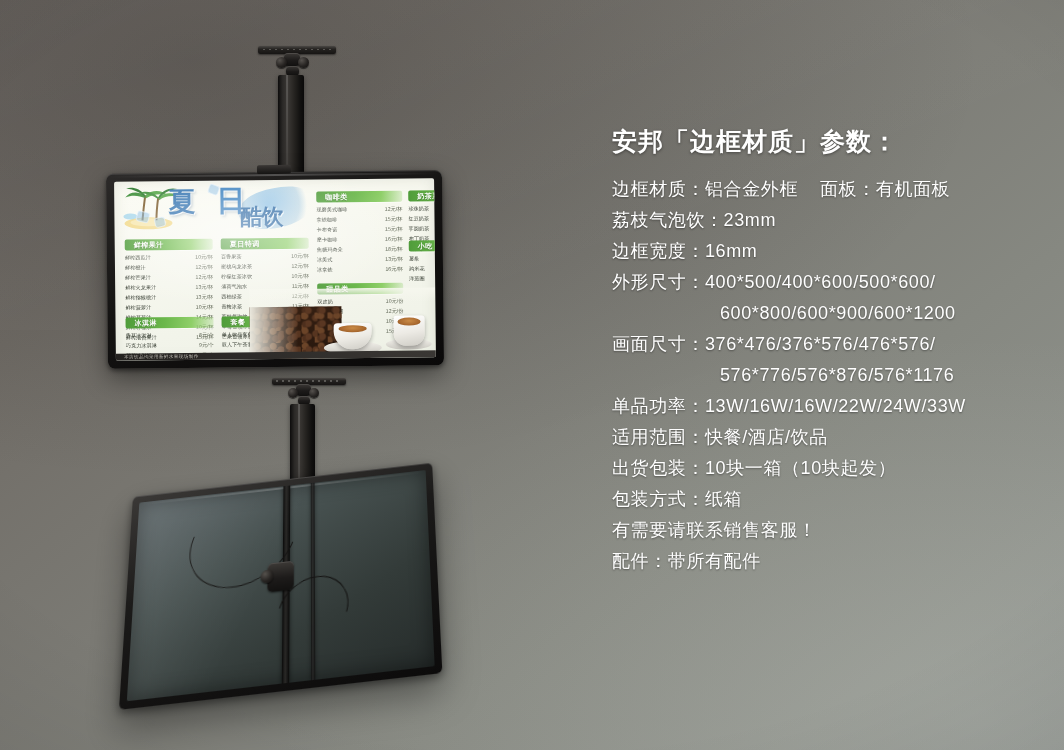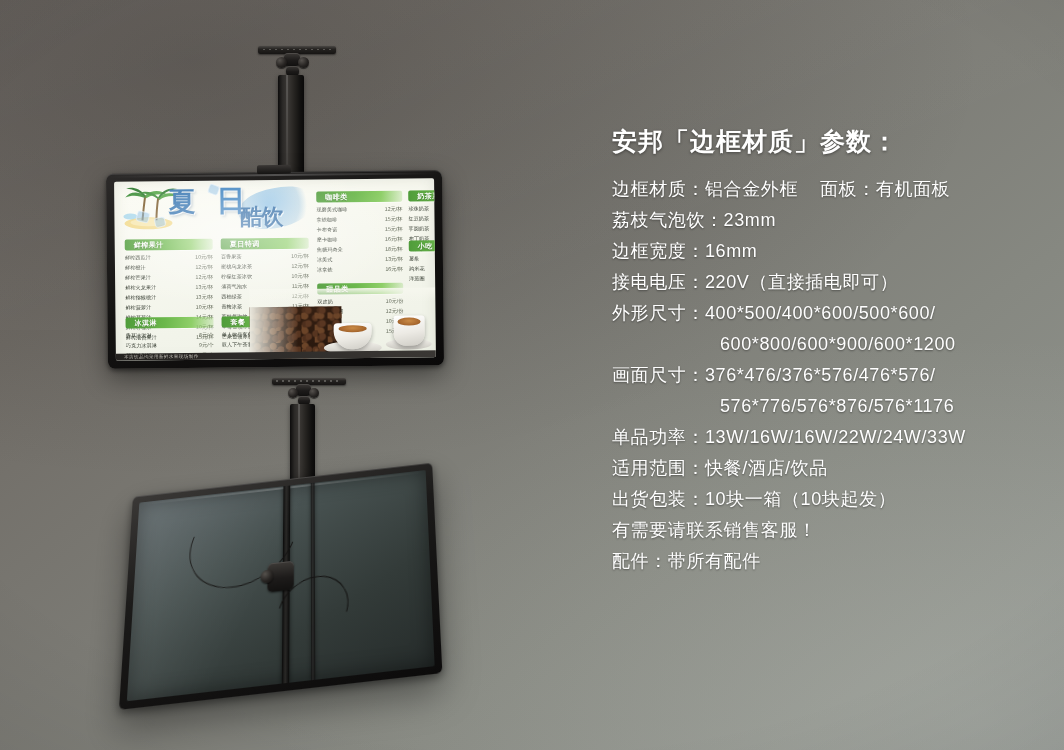--- a/index.html
+++ b/index.html
@@ -473,25 +473,25 @@
     <div class="knuckle" style="left:140px;top:84px;width:26px;height:28px;border-radius:5px;"></div>
     <div class="knob" style="left:133px;top:90px;width:13px;height:13px;"></div>
   </div>
 
   <div id="spec">
     <div class="title">安邦「边框材质」参数：</div>
     <div id="spec-lines">
         <div class="sline"><span class="lbl">边框材质：</span><span class="val">铝合金外框</span><span class="gap"></span><span class="lbl">面板：</span><span class="val">有机面板</span></div>
         <div class="sline"><span class="lbl">荔枝气泡饮：</span><span class="val">23mm</span></div>
         <div class="sline"><span class="lbl">边框宽度：</span><span class="val">16mm</span></div>
-        <div class="sline"><span class="lbl">接电电压：</span><span class="val">220V（直接插电即可）</span></div>
         <div class="sline"><span class="lbl">外形尺寸：</span><span class="val">400*500/400*600/500*600/</span></div>
         <div class="sline cont">600*800/600*900/600*1200</div>
         <div class="sline"><span class="lbl">画面尺寸：</span><span class="val">376*476/376*576/476*576/</span></div>
         <div class="sline cont">576*776/576*876/576*1176</div>
         <div class="sline"><span class="lbl">单品功率：</span><span class="val">13W/16W/16W/22W/24W/33W</span></div>
         <div class="sline"><span class="lbl">适用范围：</span><span class="val">快餐/酒店/饮品</span></div>
         <div class="sline"><span class="lbl">出货包装：</span><span class="val">10块一箱（10块起发）</span></div>
+        <div class="sline"><span class="lbl">包装方式：</span><span class="val">纸箱</span></div>
         <div class="sline">有需要请联系销售客服！</div>
         <div class="sline"><span class="lbl">配件：</span><span class="val">带所有配件</span></div>
       </div>
   </div>
 </div>
 
 </body></html>

